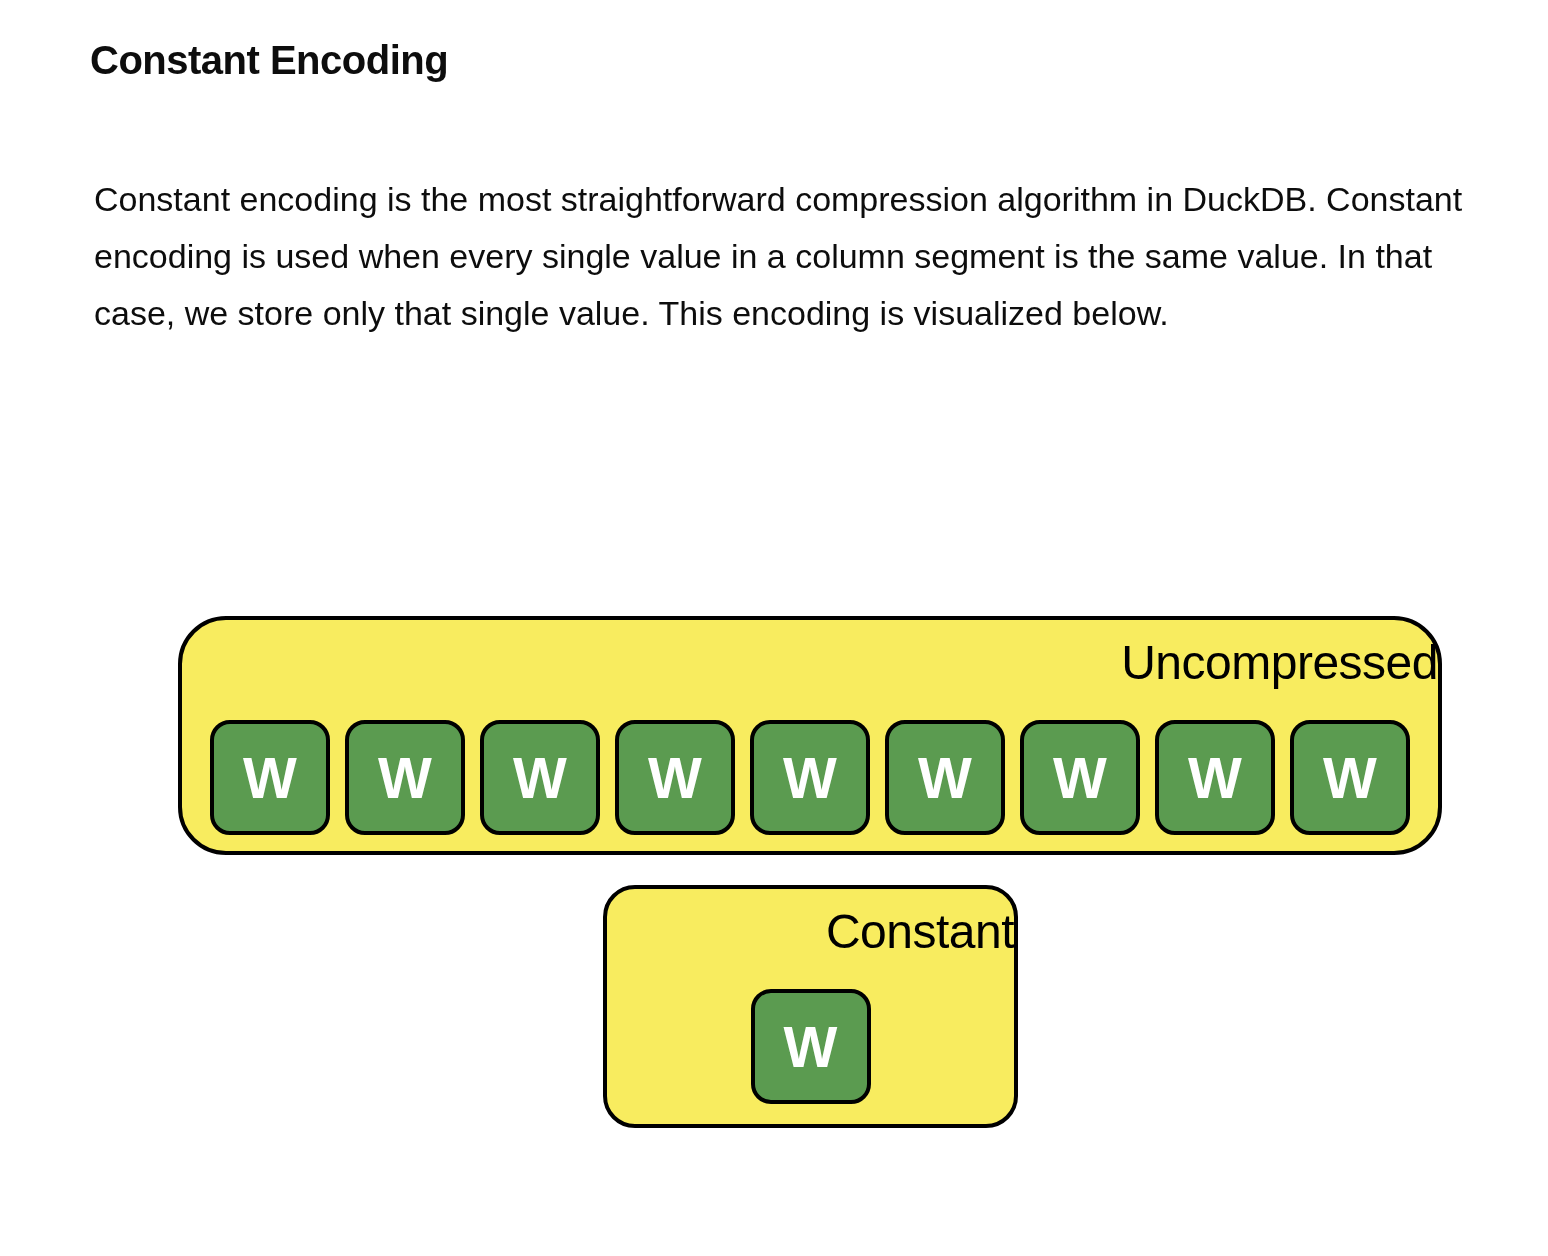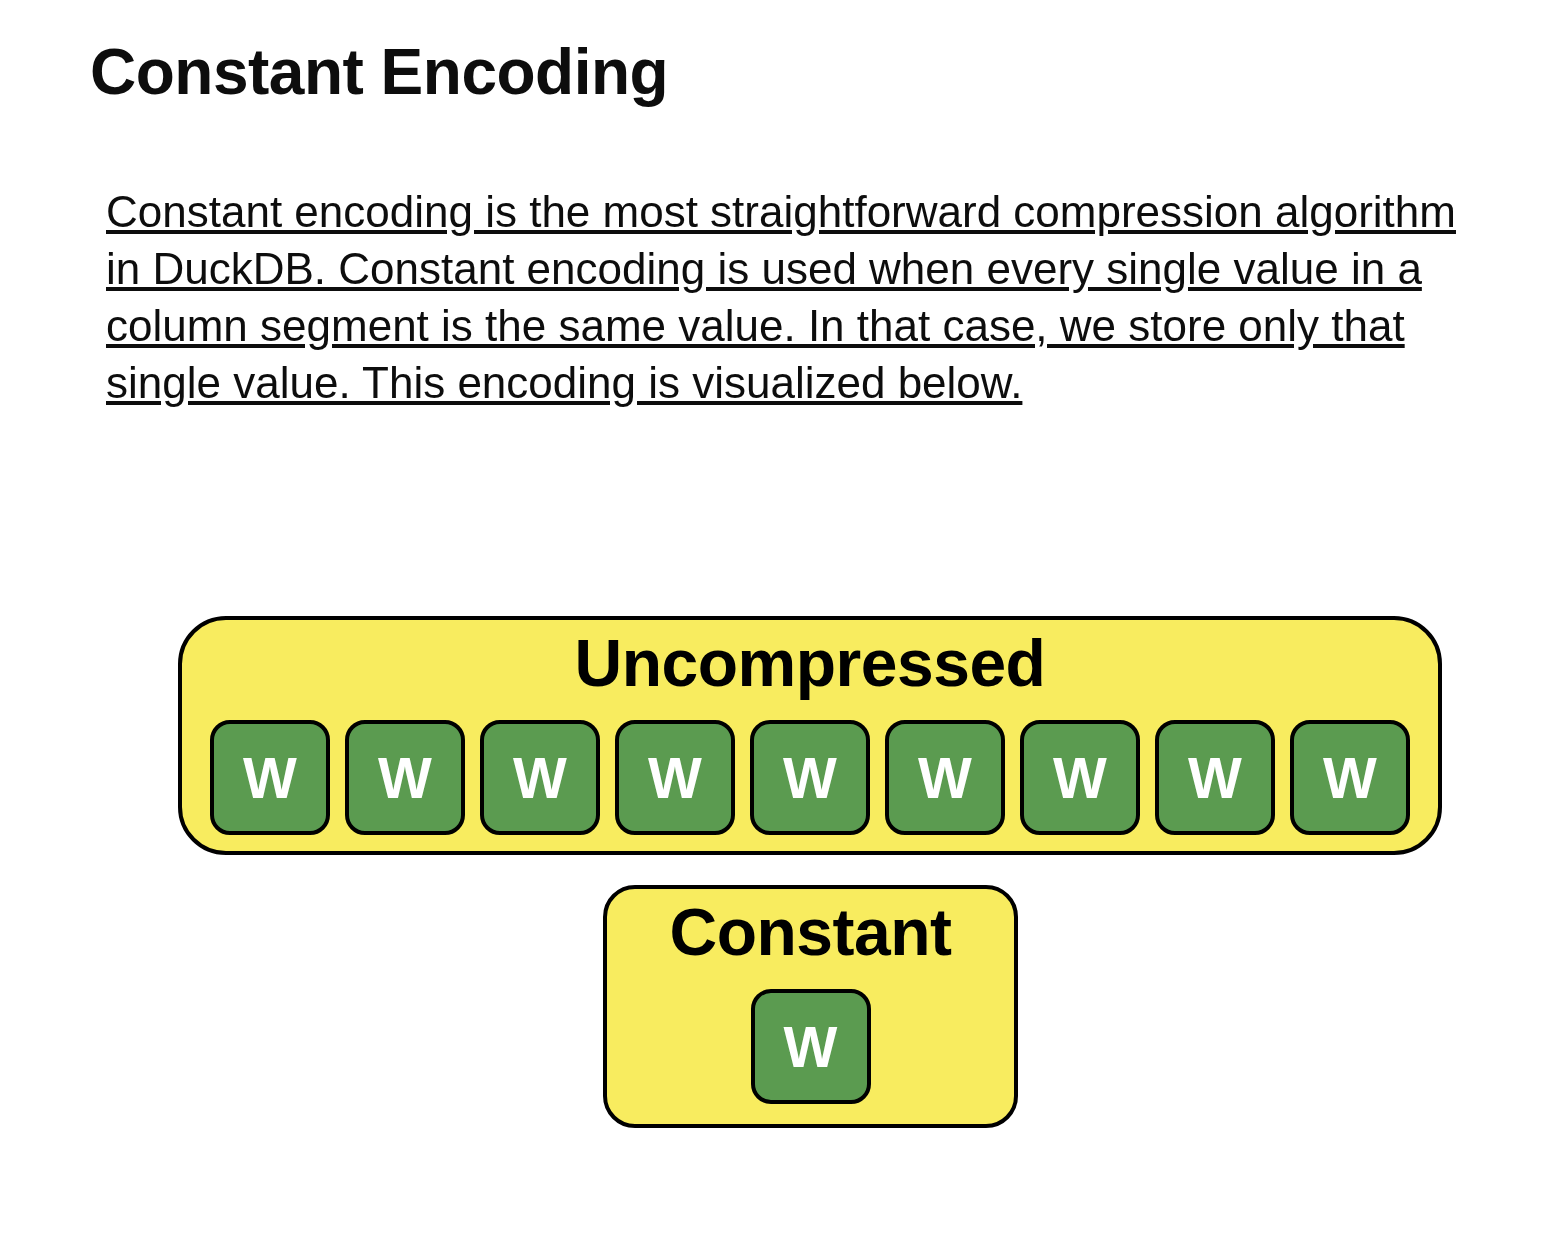--- a/index.html
+++ b/index.html
@@ -14,37 +14,36 @@
     font-family: "Liberation Sans", sans-serif;
     color: #0d0d0d;
     overflow: hidden;
   }
 
   .page-title {
     position: absolute;
     left: 90px;
     top: 40px;
     margin: 0;
-    font-size: 64px;
+    font-size: 40px;
     line-height: 1;
     font-weight: 700;
     letter-spacing: -0.5px;
     color: #0d0d0d;
   }
 
   .intro-paragraph {
     position: absolute;
     left: 90px;
     top: 167px;
     width: 1370px;
-    margin: 16px;
-    font-size: 44px;
+    margin: 4px;
+    font-size: 34px;
     line-height: 57px;
     color: #0d0d0d;
-    text-decoration: underline;
   }
 
   .figure {
     position: absolute;
     left: 0;
     top: 0;
     width: 1548px;
     height: 1256px;
     margin: 0;
     pointer-events: none;
@@ -68,23 +67,23 @@
     left: 603px;
     top: 885px;
     width: 415px;
     height: 243px;
     border-radius: 32px;
   }
 
   .box-title {
     height: 90px;
     line-height: 86px;
-    text-align: center;
-    font-size: 66px;
-    font-weight: 700;
+    text-align: right;
+    font-size: 48px;
+    font-weight: 400;
     letter-spacing: -0.5px;
     color: var(--label-color, #000000);
   }
 
   .cells {
     display: flex;
     justify-content: center;
     gap: 15px;
     margin-top: 10px;
   }

